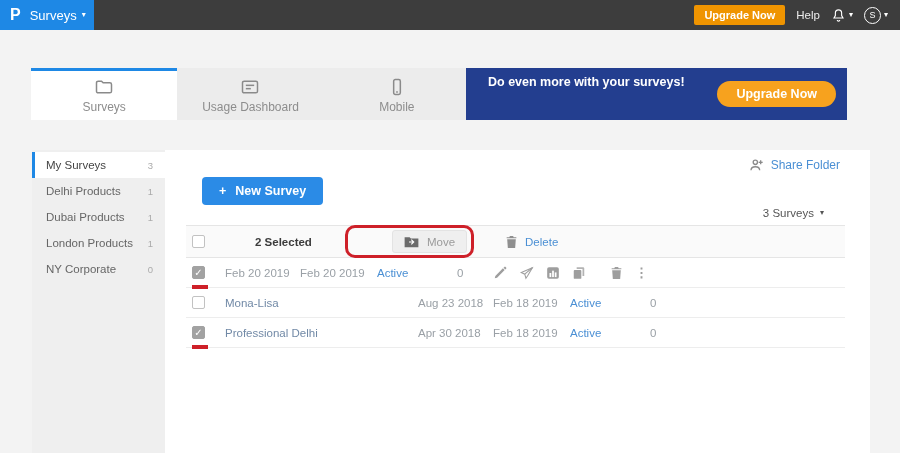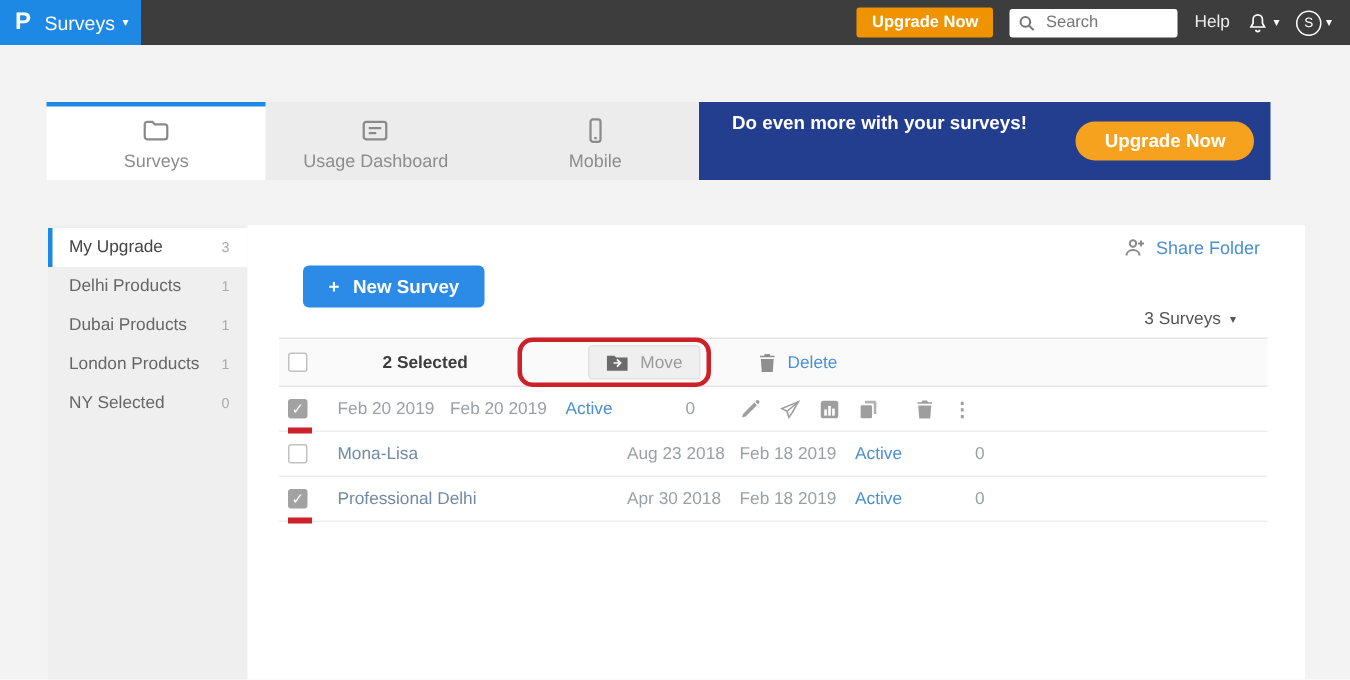--- a/index.html
+++ b/index.html
@@ -83,29 +83,20 @@
 <header class="topbar">
   <div class="brand">
     <span class="logo">P</span>
     <button class="product-menu">
       <span>Surveys</span>
       <span class="caret">▾</span>
     </button>
   </div>
   <div class="topbar-right">
     <button class="upgrade-btn">Upgrade Now</button>
-    <div class="search-box">
-      <span>
-        <svg width="11" height="11" viewBox="0 0 24 24" fill="none" stroke="#777" stroke-width="3">
-            <circle cx="10" cy="10" r="7"></circle>
-            <line x1="15.5" y1="15.5" x2="22" y2="22"></line>
-          </svg>
-      </span>
-      <input placeholder="Search" style="">
-    </div>
     <a class="help">Help</a>
     <div class="icon-group">
       <span>
         <svg width="15" height="15" viewBox="0 0 24 24" fill="none" stroke="#fff" stroke-width="1.8">
             <path d="M12 3a5 5 0 0 0-5 5v4l-2.2 4h14.4L17 12V8a5 5 0 0 0-5-5z"></path>
             <path d="M10 19a2 2 0 0 0 4 0"></path>
           </svg>
       </span>
       <span class="caret">▾</span>
     </div>
@@ -146,37 +137,37 @@
   </div>
 </nav>
 
 <aside class="banner">
   <div class="banner-title">Do even more with your surveys!</div>
   <button class="banner-cta">Upgrade Now</button>
 </aside>
 
 <aside class="sidebar">
   <div class="side-item active">
-    <span>My Upgrade</span>
+    <span>My Surveys</span>
     <span class="cnt">3</span>
   </div>
   <div class="side-item">
     <span>Delhi Products</span>
     <span class="cnt">1</span>
   </div>
   <div class="side-item">
     <span>Dubai Products</span>
     <span class="cnt">1</span>
   </div>
   <div class="side-item">
     <span>London Products</span>
     <span class="cnt">1</span>
   </div>
   <div class="side-item">
-    <span>NY Selected</span>
+    <span>NY Corporate</span>
     <span class="cnt">0</span>
   </div>
 </aside>
 
 <main class="panel">
 
   <div class="share-folder">
     <span class="sicon">
       <svg width="16" height="14" viewBox="0 0 24 20" fill="none" stroke="currentColor" stroke-width="2">
           <circle cx="11" cy="6" r="3.2"></circle>

